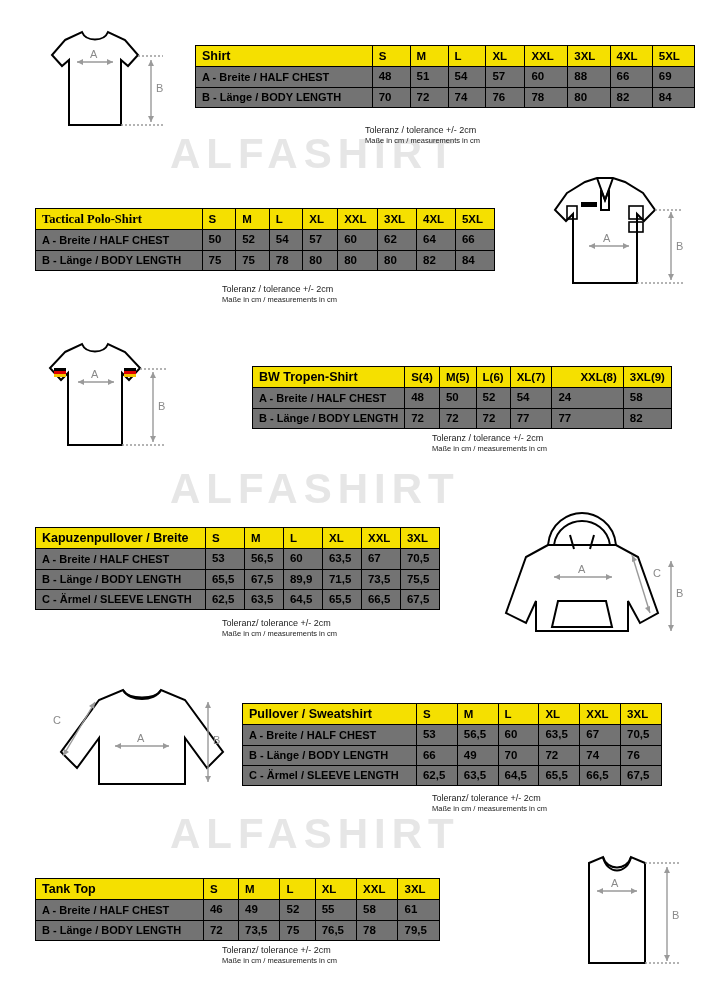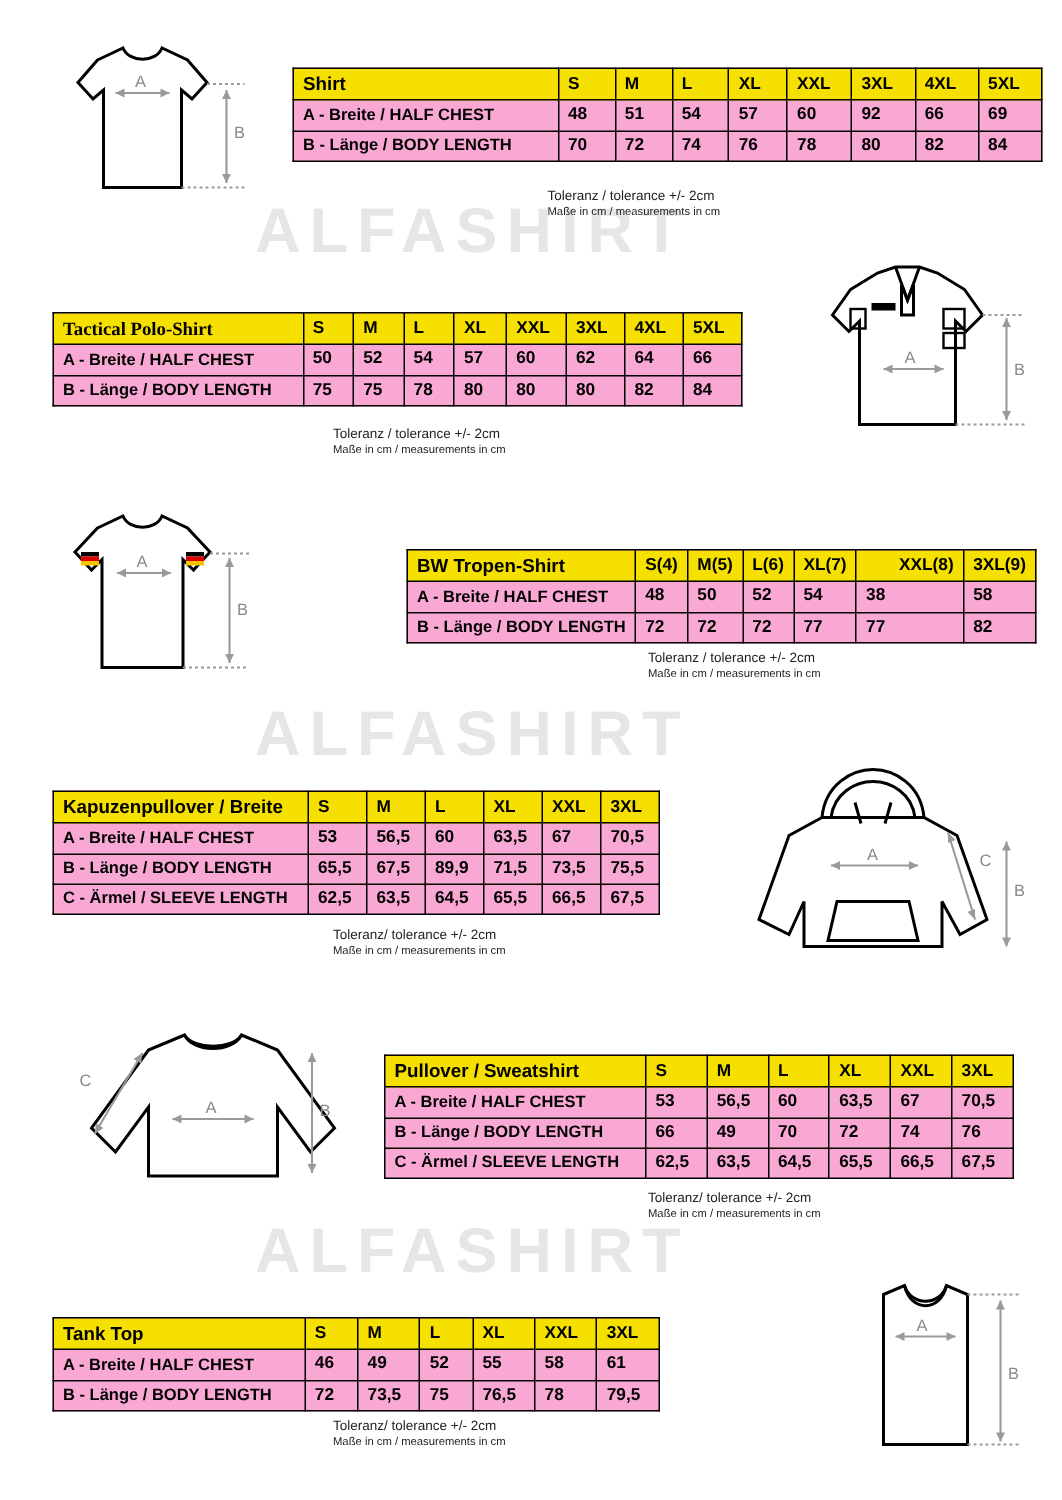--- a/index.html
+++ b/index.html
@@ -32,21 +32,21 @@
     color: #e6e6e6;
     white-space: nowrap;
     z-index: 0;
     user-select: none;
   }
 
   
   .size-table {
     position: absolute;
     border-collapse: collapse;
-    background: #f9a8d4;
+    background: #737373;
     z-index: 3;
     font-size: 11.5px;
   }
   .size-table td, .size-table th {
     border: 1px solid #000;
     padding: 3px 6px;
     text-align: left;
     white-space: nowrap;
     line-height: 1.15;
   }
@@ -143,21 +143,21 @@
       </tr>
     </thead>
     <tbody>
       <tr>
         <td class="label">A -  Breite / HALF CHEST</td>
         <td class="val">48</td>
         <td class="val">51</td>
         <td class="val">54</td>
         <td class="val">57</td>
         <td class="val">60</td>
-        <td class="val">92</td>
+        <td class="val">88</td>
         <td class="val">66</td>
         <td class="val">69</td>
       </tr>
       <tr>
         <td class="label">B -  Länge / BODY LENGTH</td>
         <td class="val">70</td>
         <td class="val">72</td>
         <td class="val">74</td>
         <td class="val">76</td>
         <td class="val">78</td>
@@ -265,40 +265,40 @@
         <path d="M133 42 l-3 6 h6 z" fill="#9a9a9a" stroke="none"></path>
         <path d="M133 112 l-3 -6 h6 z" fill="#9a9a9a" stroke="none"></path>
         <line x1="120" y1="39" x2="146" y2="39" stroke-dasharray="2,2"></line>
         <line x1="102" y1="115" x2="146" y2="115" stroke-dasharray="2,2"></line>
       </g>
       <text class="dimlabel" x="71" y="48">A</text>
       <text class="dimlabel" x="138" y="80">B</text>
     </svg>
   </div>
 
-  <table class="size-table" style="left:252px; top:366px; width:420px;margin-left:19px;">
+  <table class="size-table" style="left:252px; top:366px; width:420px;">
     <thead>
       <tr>
         <td class="title" style="width:190px;">BW Tropen-Shirt</td>
         <td class="sizecol" style="width:40px;">S(4)</td>
         <td class="sizecol" style="width:40px;">M(5)</td>
         <td class="sizecol" style="width:40px;">L(6)</td>
         <td class="sizecol" style="width:40px;">XL(7)</td>
         <td class="sizecol" style="width:44px;padding-left:28px;">XXL(8)</td>
         <td class="sizecol" style="width:44px;">3XL(9)</td>
       </tr>
     </thead>
     <tbody>
       <tr>
         <td class="label">A -  Breite / HALF CHEST</td>
         <td class="val">48</td>
         <td class="val">50</td>
         <td class="val">52</td>
         <td class="val">54</td>
-        <td class="val">38</td>
+        <td class="val">24</td>
         <td class="val">58</td>
       </tr>
       <tr>
         <td class="label">B -  Länge / BODY LENGTH</td>
         <td class="val">72</td>
         <td class="val">72</td>
         <td class="val">72</td>
         <td class="val">77</td>
         <td class="val">77</td>
         <td class="val">82</td>
@@ -399,21 +399,21 @@
         <line x1="50" y1="30" x2="18" y2="84"></line>
         <path d="M50 30 l-1 7 l-5 -3 z" fill="#9a9a9a" stroke="none"></path>
         <path d="M18 84 l1 -7 l5 3 z" fill="#9a9a9a" stroke="none"></path>
       </g>
       <text class="dimlabel" x="92" y="70">A</text>
       <text class="dimlabel" x="168" y="72">B</text>
       <text class="dimlabel" x="8" y="52">C</text>
     </svg>
   </div>
 
-  <table class="size-table" style="left:256px; top:703px; width:420px;">
+  <table class="size-table" style="left:242px; top:703px; width:420px;">
     <thead>
       <tr>
         <td class="title" style="width:190px;">Pullover / Sweatshirt</td>
         <td class="sizecol" style="width:42px;">S</td>
         <td class="sizecol" style="width:42px;">M</td>
         <td class="sizecol" style="width:42px;">L</td>
         <td class="sizecol" style="width:42px;">XL</td>
         <td class="sizecol" style="width:42px;">XXL</td>
         <td class="sizecol" style="width:42px;">3XL</td>
       </tr>

